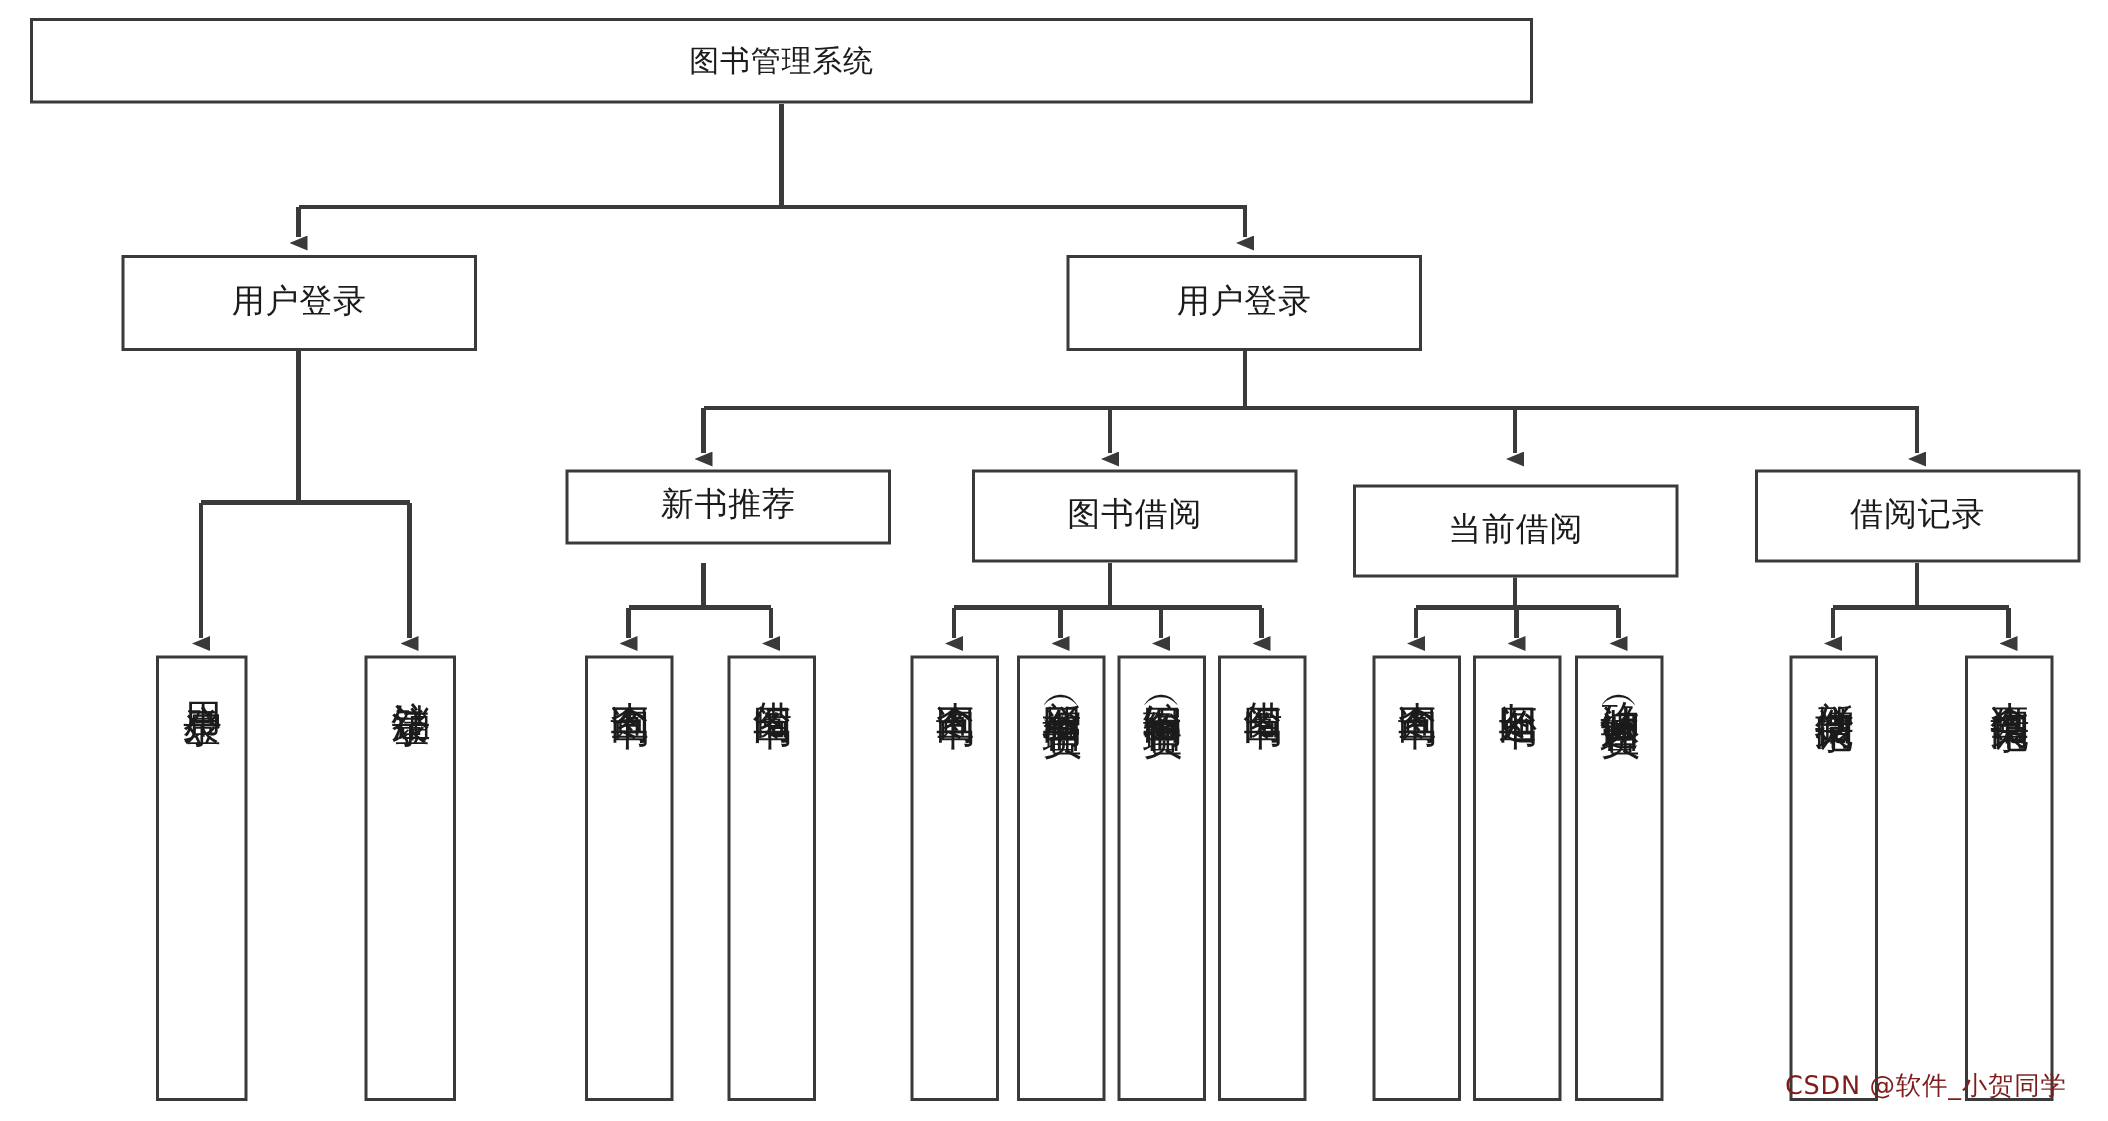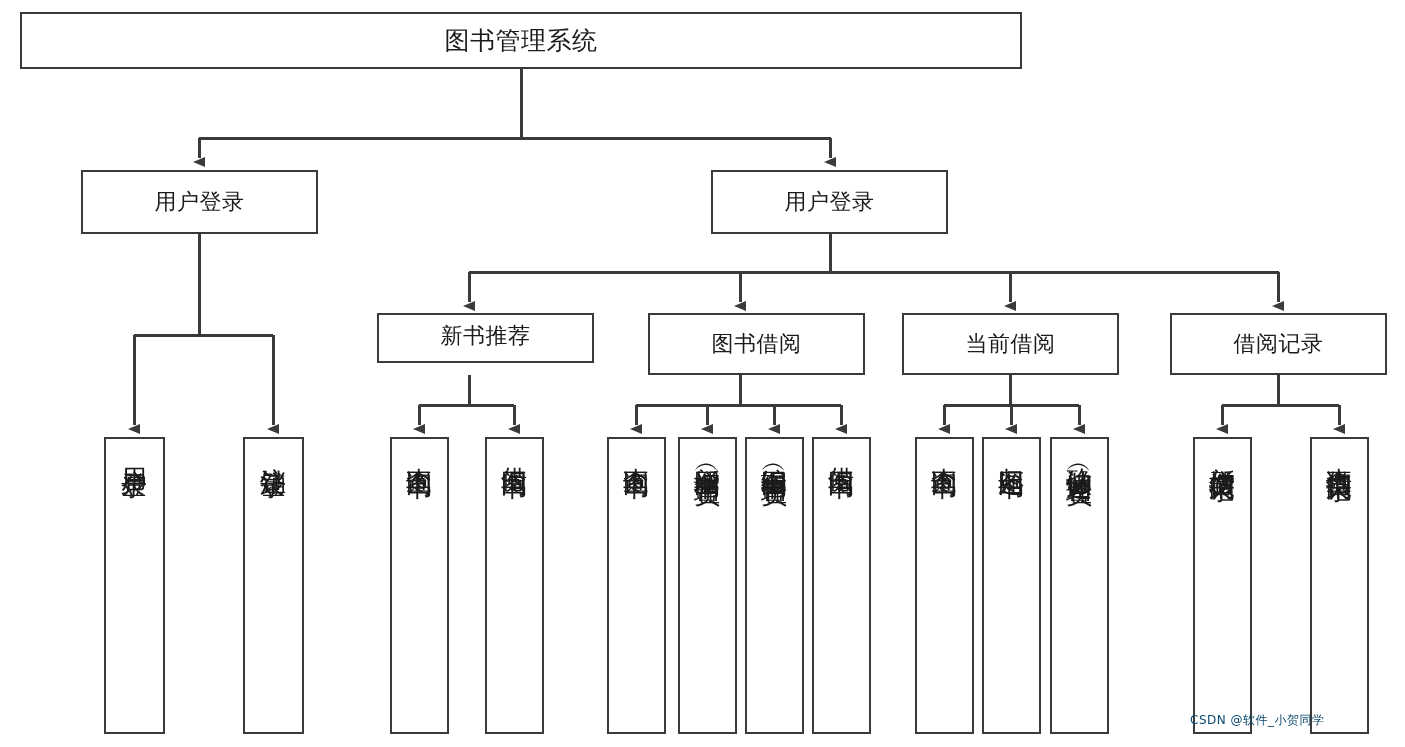--- a/index.html
+++ b/index.html
@@ -48,27 +48,27 @@
     align-items: flex-start;
     padding-top: 8px;
   }
   .node.vert .label {
     writing-mode: vertical-rl;
     text-orientation: upright;
     font-size: 26px;
     letter-spacing: 2px;
     line-height: 1;
   }
-  .node.root .label { font-size: 25px; }
+  .node.root .label { font-size: 20px; }
   #watermark {
     position: absolute;
     left: 1190px;
     top: 712px;
-    font-size: 12px;
-    color: #0c4a6e;
+    font-size: 17px;
+    color: #7f1d1d;
     letter-spacing: 0.5px;
     white-space: nowrap;
     pointer-events: none;
   }
 </style>
 </head>
 <body>
 
 <div id="canvas">
 
@@ -132,21 +132,21 @@
   <div class="node horiz" style="left:711px; top:170px; width:237px; height:64px;">
     <span class="label">用户登录</span>
   </div>
 
   <div class="node horiz" style="left:377px; top:313px; width:217px; height:50px;font-family:Liberation Mono, monospace;">
     <span class="label">新书推荐</span>
   </div>
   <div class="node horiz" style="left:648px; top:313px; width:217px; height:62px;">
     <span class="label">图书借阅</span>
   </div>
-  <div class="node horiz" style="left:902px; top:313px; width:217px; height:62px;">
+  <div class="node horiz" style="left:902px; top:323px; width:217px; height:62px;">
     <span class="label">当前借阅</span>
   </div>
   <div class="node horiz" style="left:1170px; top:313px; width:217px; height:62px;">
     <span class="label">借阅记录</span>
   </div>
 
   <div class="node vert" style="left:104px; top:437px; width:61px; height:297px;">
     <span class="label">用户登录</span>
   </div>
   <div class="node vert" style="left:243px; top:437px; width:61px; height:297px;">

